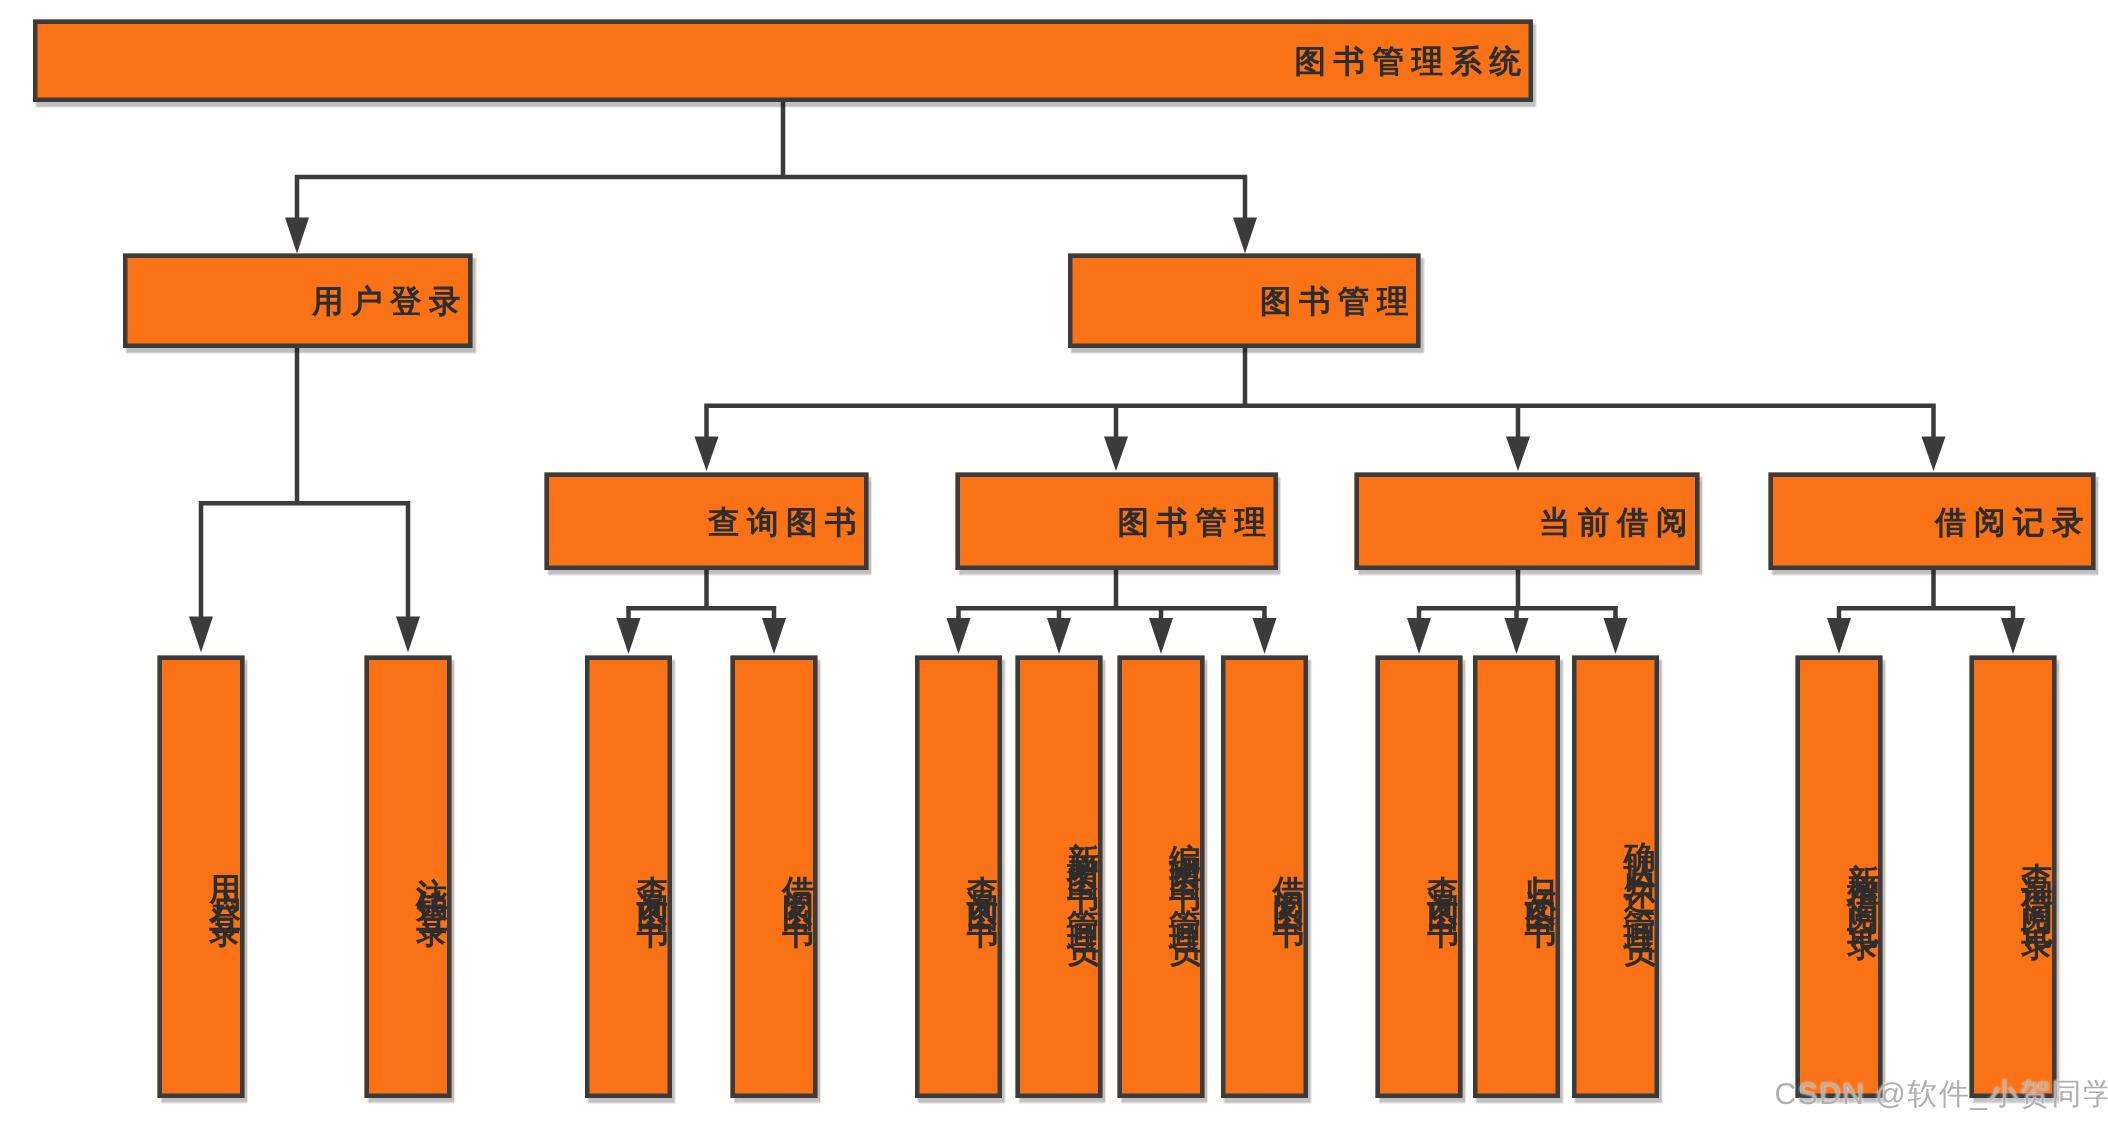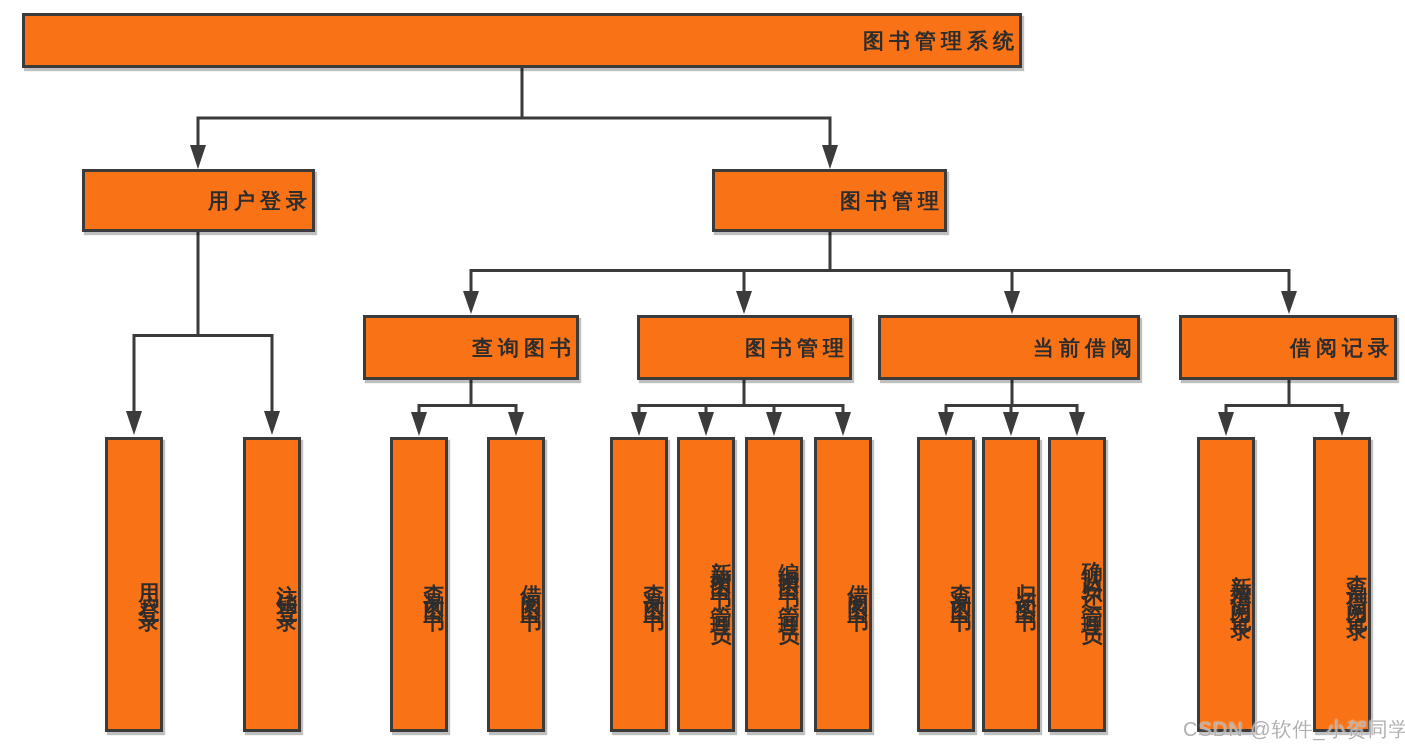--- a/index.html
+++ b/index.html
@@ -86,21 +86,21 @@
   <div class="box" style="left:712px;top:169px;width:235px;height:63px;">
     <span class="hlabel">图书管理</span>
   </div>
 
   <div class="box" style="left:363px;top:315px;width:216px;height:65px;">
     <span class="hlabel">查询图书</span>
   </div>
   <div class="box" style="left:637px;top:315px;width:215px;height:65px;">
     <span class="hlabel">图书管理</span>
   </div>
-  <div class="box" style="left:878px;top:315px;width:262px;height:65px;padding-left:40px;">
+  <div class="box" style="left:903px;top:315px;width:230px;height:65px;padding-left:40px;">
     <span class="hlabel">当前借阅</span>
   </div>
   <div class="box" style="left:1179px;top:315px;width:218px;height:65px;">
     <span class="hlabel">借阅记录</span>
   </div>
 
   <div class="box leaf" style="left:105px;top:437px;width:58px;height:295px;">
     <span class="vlabel">用户登录</span>
   </div>
   <div class="box leaf" style="left:243px;top:437px;width:58px;height:295px;">

